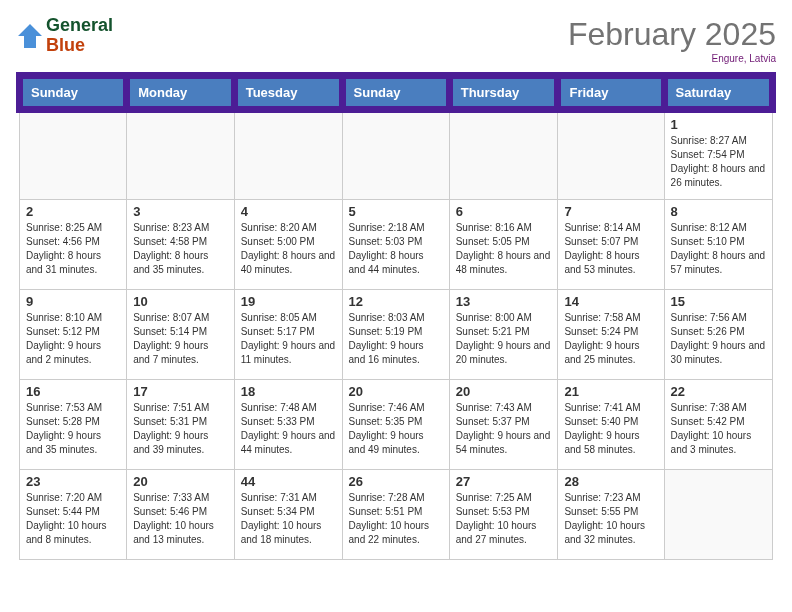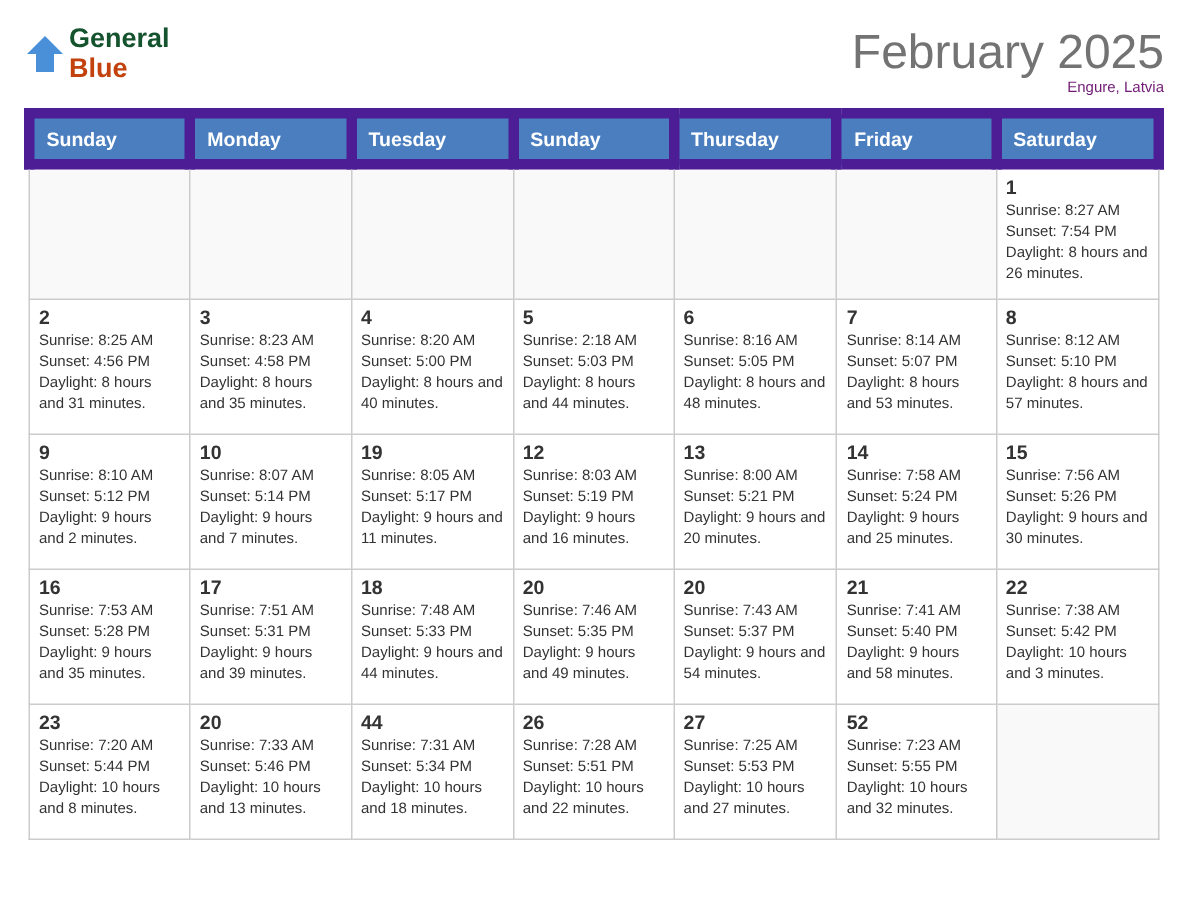--- a/index.html
+++ b/index.html
@@ -294,21 +294,21 @@
 Sunset: 5:51 PM
 Daylight: 10 hours and 22 minutes.</div>
         </td>
         <td>
           <span class="day-num">27</span>
           <div class="day-info">Sunrise: 7:25 AM
 Sunset: 5:53 PM
 Daylight: 10 hours and 27 minutes.</div>
         </td>
         <td>
-          <span class="day-num">52</span>
+          <span class="day-num">28</span>
           <div class="day-info">Sunrise: 7:23 AM
 Sunset: 5:55 PM
 Daylight: 10 hours and 32 minutes.</div>
         </td>
         <td class="empty-cell"></td>
       </tr>
     </tbody>
 </table>
 
 </body></html>

